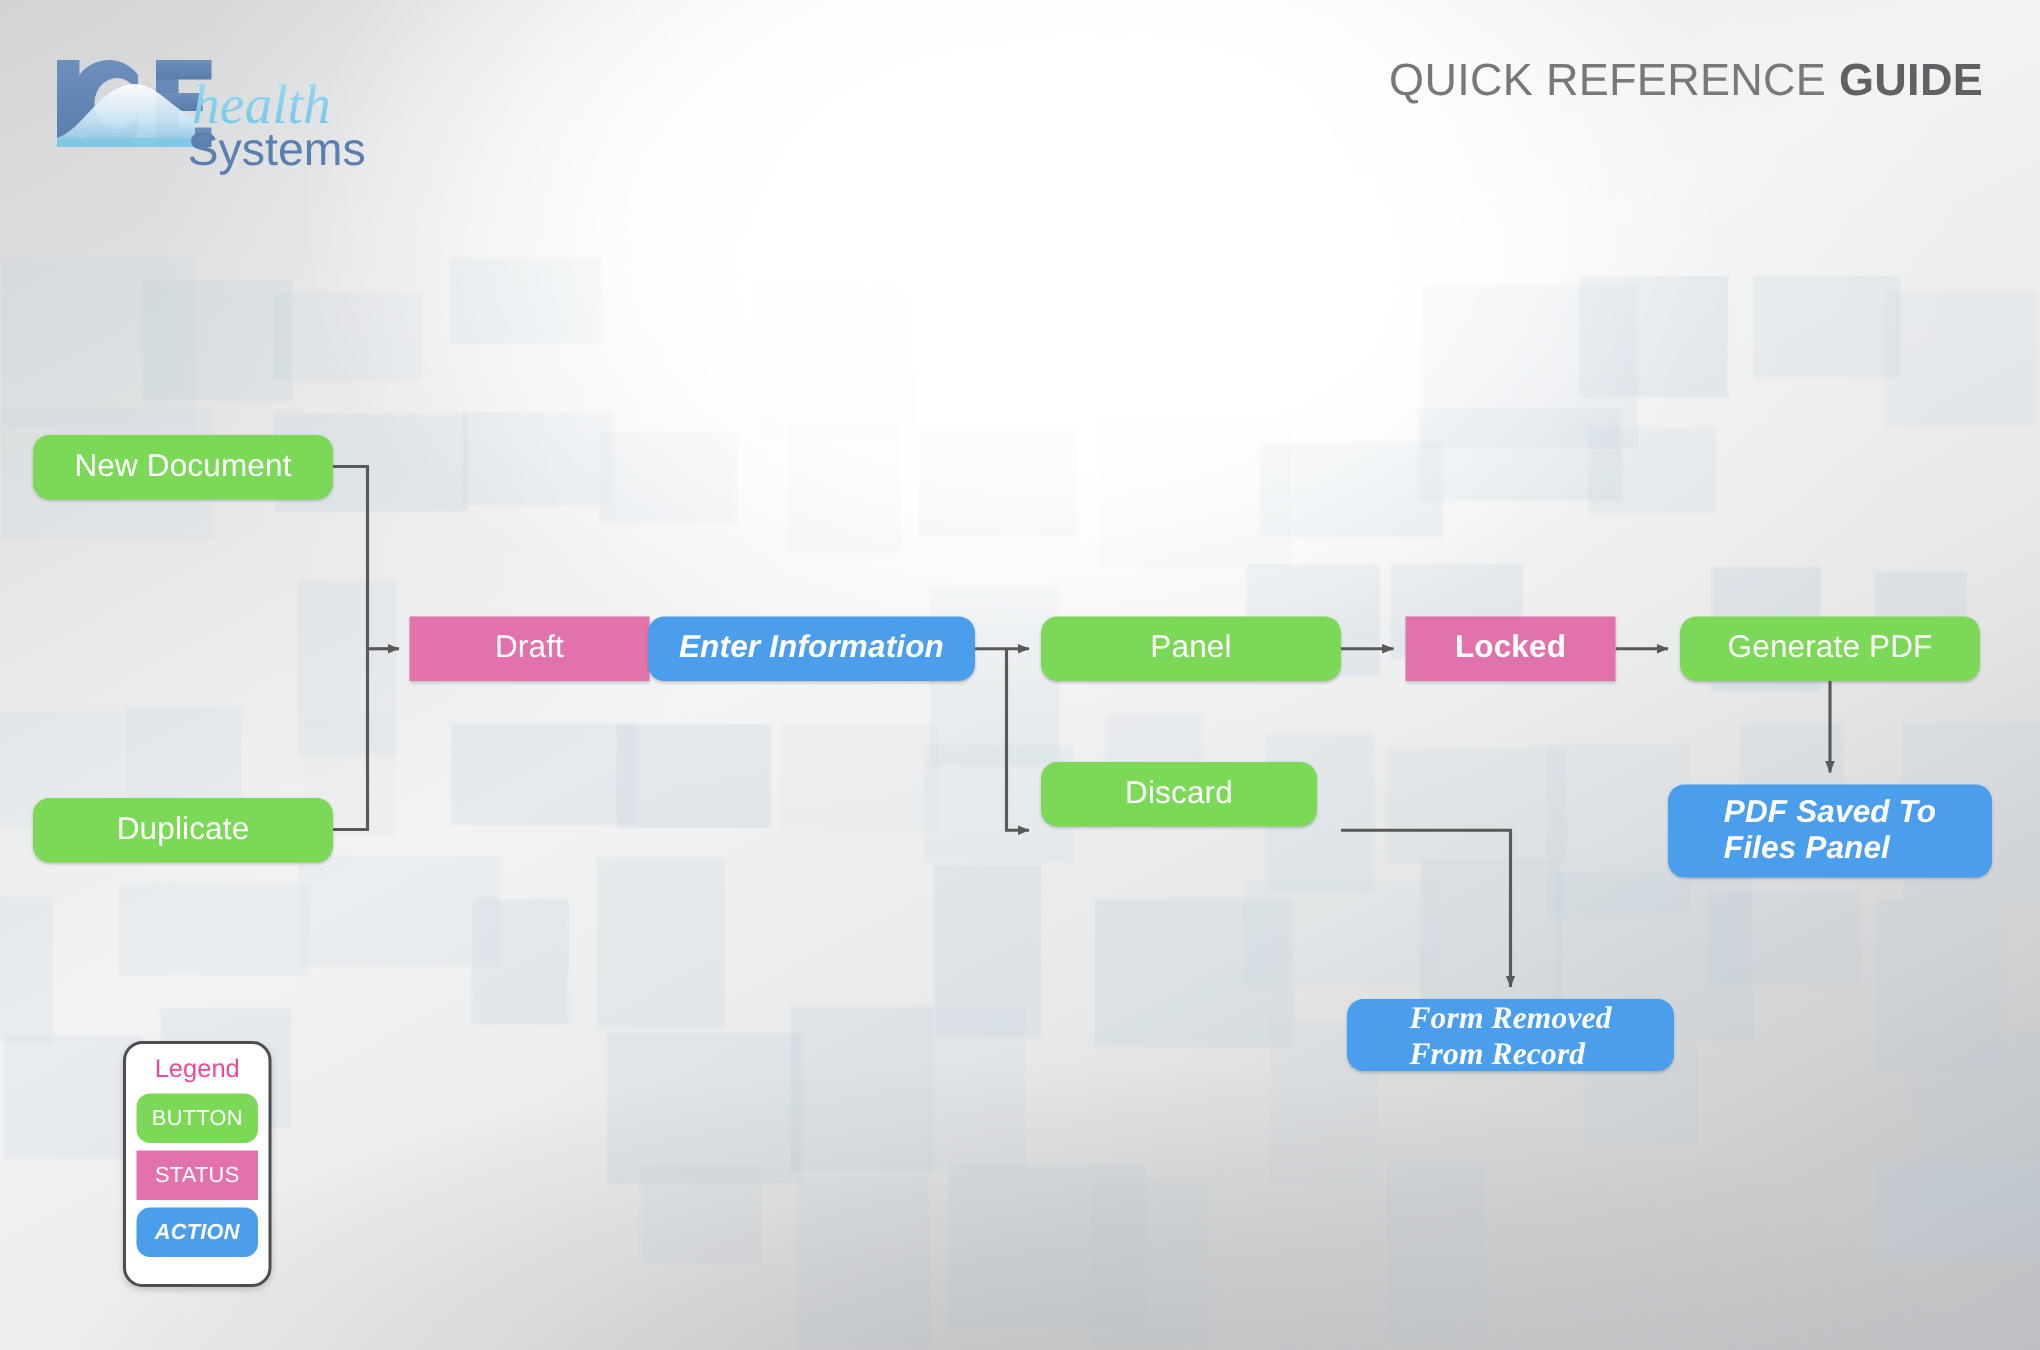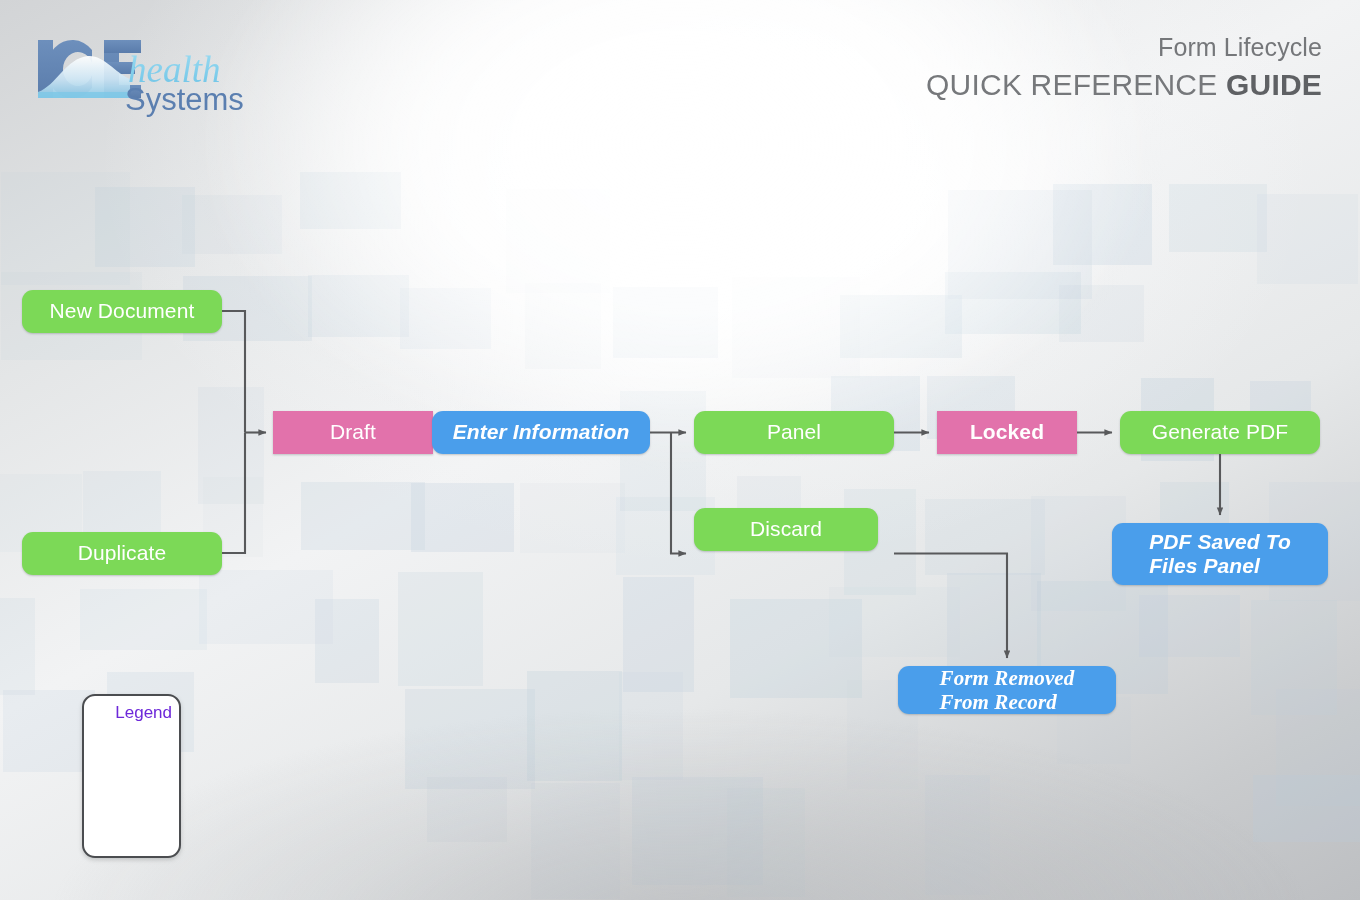--- a/index.html
+++ b/index.html
@@ -97,23 +97,23 @@
     position: absolute;
     left: 82px; top: 694px;
     width: 99px; height: 164px;
     background: #ffffff;
     border: 2px solid #4b4d50;
     border-radius: 13px;
     box-shadow: 0 2px 4px rgba(90,92,95,0.28);
     padding: 6px 7px 7px 7px;
   }
   #legend-title {
-    text-align: right;
+    text-align: center;
     font-size: 17px;
-    color: #6d28d9;
+    color: #ec4899;
     line-height: 1.3;
     margin-bottom: 5px;
   }
   .legend-chip {
     height: 33px;
     margin-bottom: 5px;
     display: flex;
     align-items: center;
     justify-content: center;
     color: #ffffff;
@@ -224,21 +224,20 @@
         <rect x="74" y="55" width="37" height="13" fill="url(#gIce)"></rect>
         <path d="M8 62 C26 56 36 28 58 26 C74 25 84 42 100 49 L100 68 L8 68 Z" fill="url(#gWave)" opacity="0.92"></path>
         <rect x="8" y="62" width="92" height="6" fill="#7fc8e6" opacity="0.85"></rect>
       </g>
       <text x="98" y="52" font-family="'Liberation Serif', serif" font-size="37" font-style="italic" fill="url(#gHealth)">health</text>
       <text x="95" y="80" font-family="'Liberation Sans', sans-serif" font-size="31" fill="#5b7fb0">Systems</text>
     </svg>
   </div>
 
   <div id="title-block">
-    <div id="title-sub">Form Lifecycle</div>
     <div id="title-main"><span>QUICK REFERENCE </span><b>GUIDE</b></div>
   </div>
 
   <svg id="wires" width="1360" height="900">
     <defs>
       <marker id="arrow" markerWidth="9" markerHeight="9" refX="7.6" refY="3.2" orient="auto" markerUnits="userSpaceOnUse">
         <path d="M0,0 L8,3.2 L0,6.4 Z" fill="#58595b"></path>
       </marker>
     </defs>
     <g fill="none" stroke="#58595b" stroke-width="2.1" stroke-linejoin="miter" stroke-linecap="butt">
@@ -295,15 +294,26 @@
         <span style="white-space: pre-line;">Discard</span>
       </div>
       <div class="node action" style="left: 898px; top: 666px; width: 218px; height: 48px; font-family: Liberation Serif, serif;">
         <span style="white-space: pre-line;">Form Removed
 From Record</span>
       </div>
     </div>
 
   <div id="legend">
     <div id="legend-title">Legend</div>
+    <div id="legend-items">
+        <div class="legend-chip button">
+          <span>BUTTON</span>
+        </div>
+        <div class="legend-chip status">
+          <span>STATUS</span>
+        </div>
+        <div class="legend-chip action">
+          <span>ACTION</span>
+        </div>
+      </div>
   </div>
 
 </div>
 
 </body></html>

